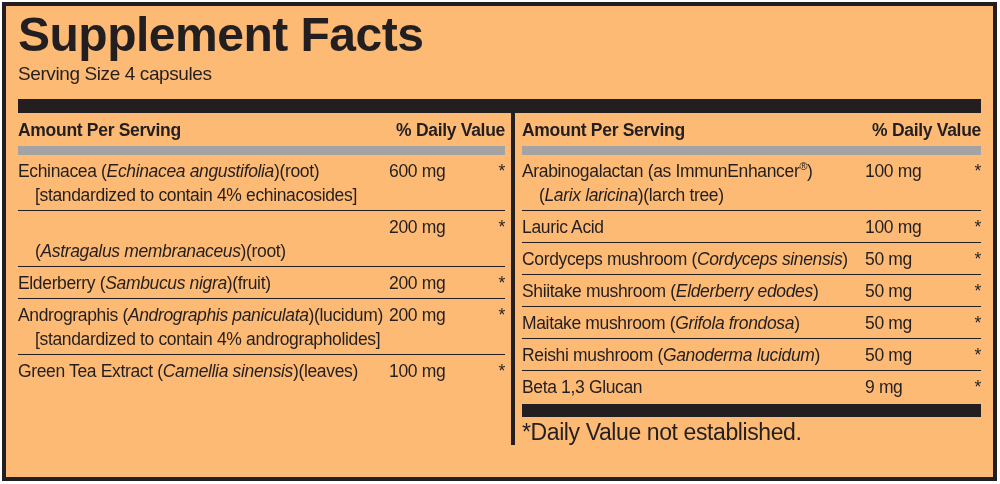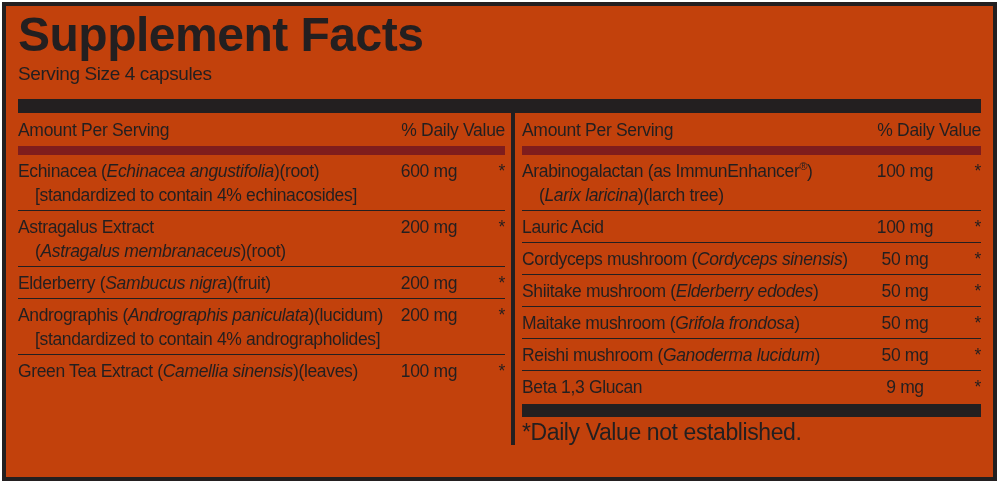--- a/index.html
+++ b/index.html
@@ -7,52 +7,52 @@
     width:1000px;height:484px;position:relative;overflow:hidden;
     font-family:"Liberation Sans","DejaVu Sans",sans-serif;
     color:#231f20;
     -webkit-font-smoothing:antialiased;
   }
   .label{
     position:absolute;left:2px;top:2px;right:3px;bottom:3px;
     border:4px solid #231f20;
     padding:2px 12px 0 12px;
     box-sizing:border-box;
-    background:#c2410c;
+    background:#fdba74;
   }
   .title{
     font-size:48px;font-weight:bold;line-height:54px;
     letter-spacing:-0.5px;
   }
   .serving{
     font-size:19px;line-height:23px;letter-spacing:-0.4px;
   }
   .topbar{height:14px;background:#231f20;margin-top:14px;}
   .columns{display:flex;align-items:stretch;}
   .col{box-sizing:border-box;}
   .col-left{width:487px;}
   .col-right{flex:1;display:flex;flex-direction:column;}
   .vdivider{width:4px;background:#231f20;margin:0 7px 0 6px;}
   .colheader{
     display:flex;justify-content:space-between;align-items:flex-end;
-    font-weight:normal;font-size:17.5px;letter-spacing:-0.3px;
+    font-weight:bold;font-size:17.5px;letter-spacing:-0.3px;
     padding:7px 0 5px 0;
-    border-bottom:9px solid #7f1d1d;
+    border-bottom:9px solid #a3a3a3;
   }
   .rows{font-size:17.5px;letter-spacing:-0.35px;}
   .row{
     display:grid;
     grid-template-columns:1fr 80px 36px;
     padding:4px 0 3px 0;
     border-top:1.5px solid #231f20;
     line-height:24px;
   }
   .rows .row:first-child{border-top:none;}
   .iname{grid-column:1;}
-  .amt{grid-column:2;text-align:center;white-space:nowrap;}
+  .amt{grid-column:2;text-align:left;white-space:nowrap;}
   .dv{grid-column:3;text-align:right;}
   .sub{grid-column:1 / -1;padding-left:17px;}
   .it{font-style:italic;}
   sup{font-size:62%;line-height:0;vertical-align:super;}
   .footbar{height:13px;background:#231f20;margin-top:2px;}
   .footnote{font-size:23px;line-height:26px;letter-spacing:-0.4px;padding-top:2px;}
 </style>
 </head>
 <body>
 
@@ -67,21 +67,20 @@
         <span>% Daily Value</span>
       </div>
       <div class="rows">
           <div class="row">
             <div class="iname"><span>Echinacea (</span><span class="it">Echinacea angustifolia</span><span>)(root)</span></div>
             <div class="amt">600 mg</div>
             <div class="dv">*</div>
             <div class="sub"><span>[standardized to contain 4% echinacosides]</span></div>
           </div>
           <div class="row">
-            <div class="iname"><span>Astragalus Extract</span></div>
             <div class="amt">200 mg</div>
             <div class="dv">*</div>
             <div class="sub"><span>(</span><span class="it">Astragalus membranaceus</span><span>)(root)</span></div>
           </div>
           <div class="row">
             <div class="iname"><span>Elderberry (</span><span class="it">Sambucus nigra</span><span>)(fruit)</span></div>
             <div class="amt">200 mg</div>
             <div class="dv">*</div>
           </div>
           <div class="row">

